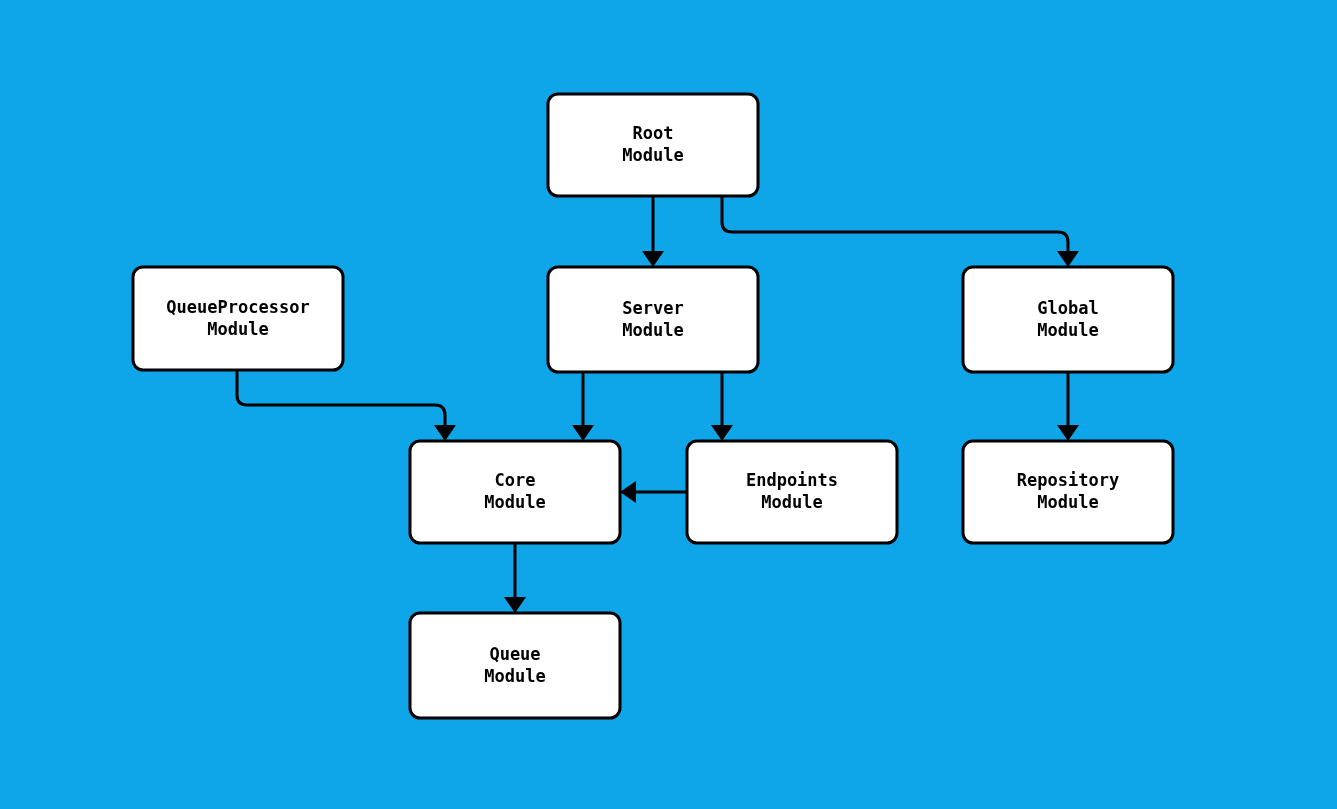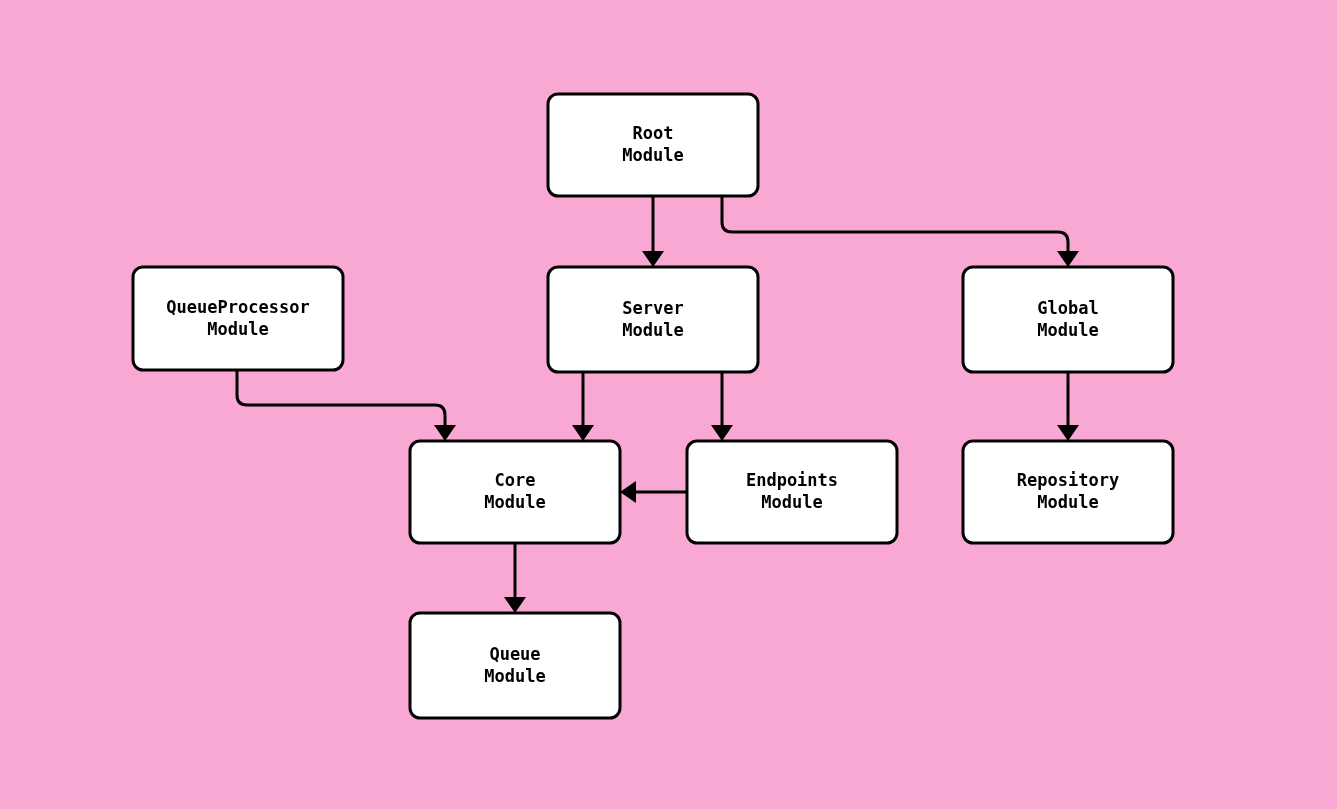--- a/index.html
+++ b/index.html
@@ -11,21 +11,21 @@
   body {
     width: 1337px;
     height: 809px;
     font-family: "DejaVu Sans Mono", "Liberation Mono", monospace;
     overflow: hidden;
   }
   #diagram-root {
     position: relative;
     width: 1337px;
     height: 809px;
-    background: #f9a8d4;
+    background: #0ea5e9;
   }
   svg.diagram-canvas {
     position: absolute;
     top: 0;
     left: 0;
     width: 1337px;
     height: 809px;
     display: block;
   }
   .node-box {

